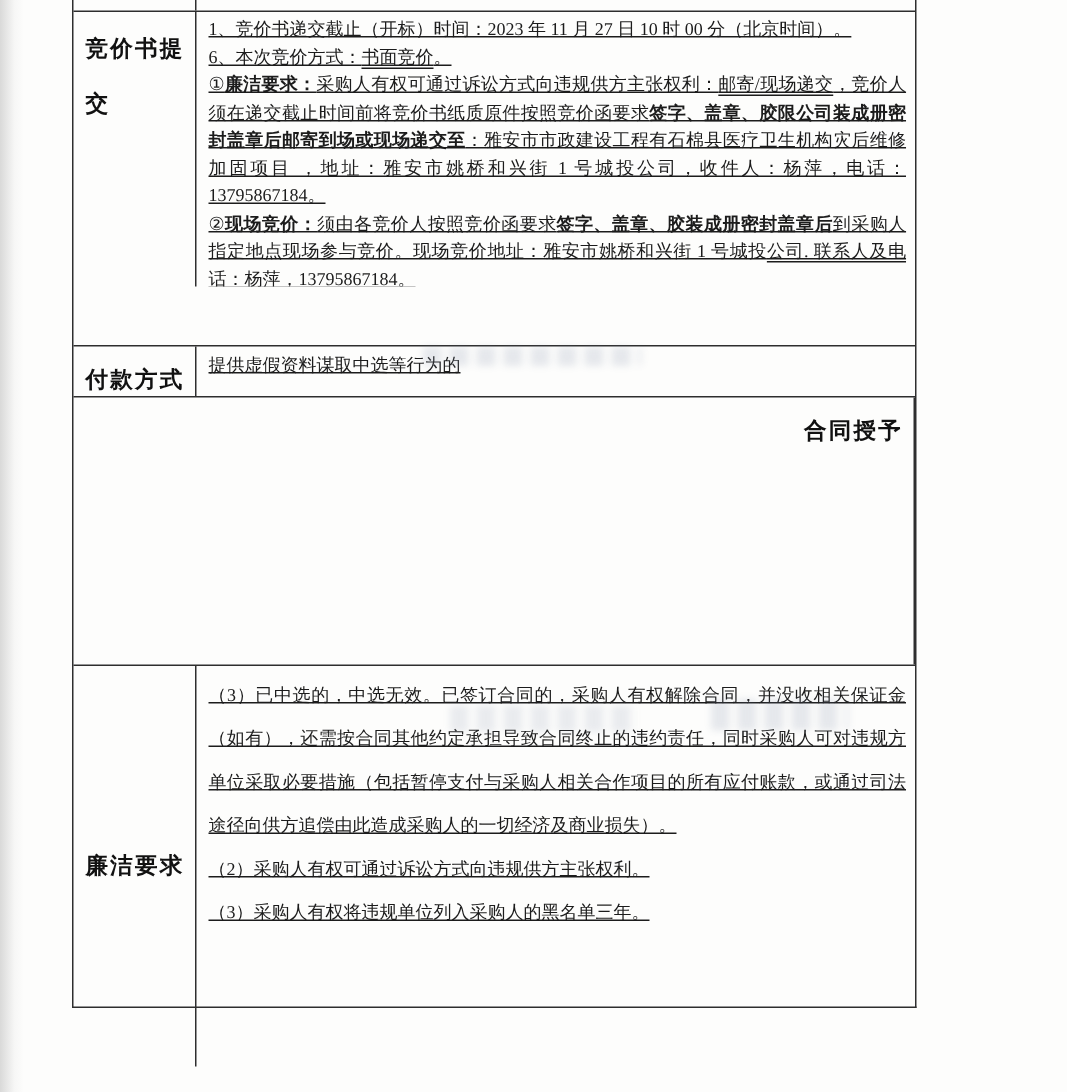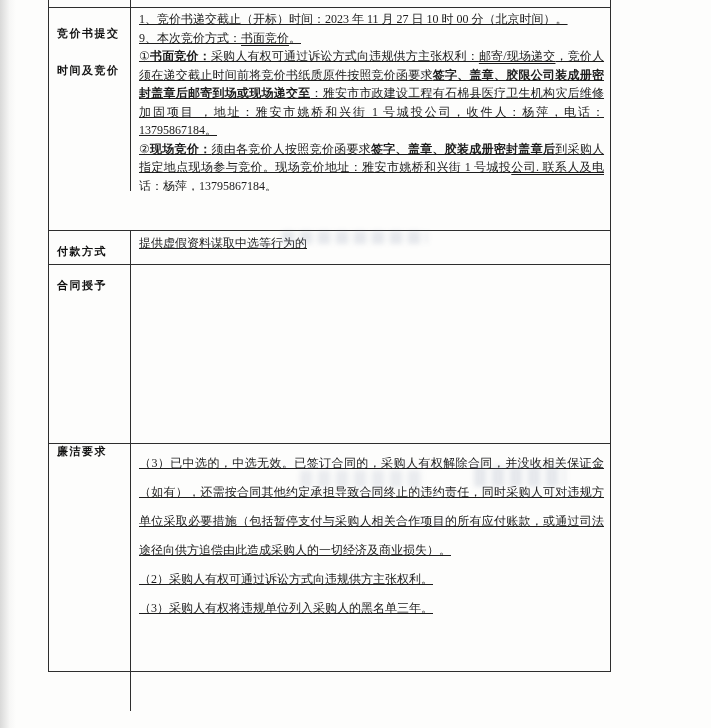--- a/index.html
+++ b/index.html
@@ -43,21 +43,21 @@
     display: flex;
     box-sizing: border-box;
   }
   .row.bordered { border-top: 1px solid #2e2e2e; }
   .cell { box-sizing: border-box; }
   .label-cell {
     width: 82px;
     flex: 0 0 82px;
     border-right: 1px solid #2e2e2e;
     font-weight: bold;
-    font-size: 11px;
+    font-size: 15px;
     letter-spacing: 1.5px;
     color: #111;
     padding-left: 8px;
   }
   .content-cell {
     flex: 1 1 auto;
     padding: 0 6px 0 8px;
     font-size: 12px;
     text-align: justify;
     text-justify: inter-ideograph;
@@ -72,27 +72,27 @@
   .row-bid .label-cell { padding-top: 7px; }
   .row-bid .label-cell div { line-height: 37px; }
   .row-bid .content-cell { line-height: 18.55px; padding-top: 2px; }
 
   
   .row-payment { height: 34px; margin-top: 39px; }
   .row-payment .label-cell { padding-top: 13px; }
   .row-payment .content-cell { padding-top: 3px; line-height: 18px; }
 
   
-  .row-contract { height: 179px; }
+  .row-contract { height: 179px; justify-content: flex-end; }
   .row-contract .label-cell { padding-top: 13px; }
   .row-contract .content-cell { padding-top: 5px; line-height: 29px; }
 
   
   .row-integrity { height: 268px; }
-  .row-integrity .label-cell { display: flex; align-items: flex-start; }
+  .row-integrity .label-cell { display: flex; align-items: center; }
   .row-integrity .content-cell { padding-top: 5px; line-height: 29px; }
 
   .u { text-decoration: underline; text-underline-offset: 3px; }
   .b { font-weight: bold; }
 
   
   .ghost {
     position: absolute;
     filter: blur(2.5px);
     opacity: 0.45;
@@ -114,26 +114,25 @@
   <div class="doc-table">
 
     <div class="row row-stub">
       <div class="cell label-cell"></div>
       <div class="cell content-cell"></div>
     </div>
 
     <div class="row row-bid bordered">
       <div class="cell label-cell">
         <div>竞价书提交</div>
-        <div>时间及竞价</div>
       </div>
       <div class="cell content-cell">
         <p><span>1、竞价书递交截止（开标）时间：2023 年 11 月 27 日 10 时 00 分（北京时间）。</span></p>
-        <p><span>9、本次竞价方式：</span><span class="u">书面竞价</span><span>。</span></p>
-        <p><span>①</span><span class="b">书面竞价：</span><span>采购人有权可通过诉讼方式向违规供方主张权利：</span><span class="u">邮寄/现场递交</span><span>，竞价人须在递交截止时间前将竞价书纸质原件按照竞价函要求</span><span class="b">签字、盖章、胶限公司装成册密封盖章后邮寄到场或现场递交至</span><span>：雅安市市政建设工程有石棉县医疗卫生机构灾后维修加固项目 ，地址：雅安市姚桥和兴街 1 号城投公司，收件人：杨萍，电话：13795867184。</span></p>
+        <p><span>6、本次竞价方式：</span><span class="u">书面竞价</span><span>。</span></p>
+        <p><span>①</span><span class="b">廉洁要求：</span><span>采购人有权可通过诉讼方式向违规供方主张权利：</span><span class="u">邮寄/现场递交</span><span>，竞价人须在递交截止时间前将竞价书纸质原件按照竞价函要求</span><span class="b">签字、盖章、胶限公司装成册密封盖章后邮寄到场或现场递交至</span><span>：雅安市市政建设工程有石棉县医疗卫生机构灾后维修加固项目 ，地址：雅安市姚桥和兴街 1 号城投公司，收件人：杨萍，电话：13795867184。</span></p>
         <p><span>②</span><span class="b">现场竞价：</span><span>须由各竞价人按照竞价函要求</span><span class="b">签字、盖章、胶装成册密封盖章后</span><span>到采购人指定地点现场参与竞价。现场竞价地址：雅安市姚桥和兴街 1 号城投</span><span class="u">公司. 联系人及电话：杨萍，13795867184。</span></p>
       </div>
     </div>
 
     <div class="row row-payment bordered">
       <div class="cell label-cell">付款方式</div>
       <div class="cell content-cell">
         <p>提供虚假资料谋取中选等行为的</p>
       </div>
     </div>

